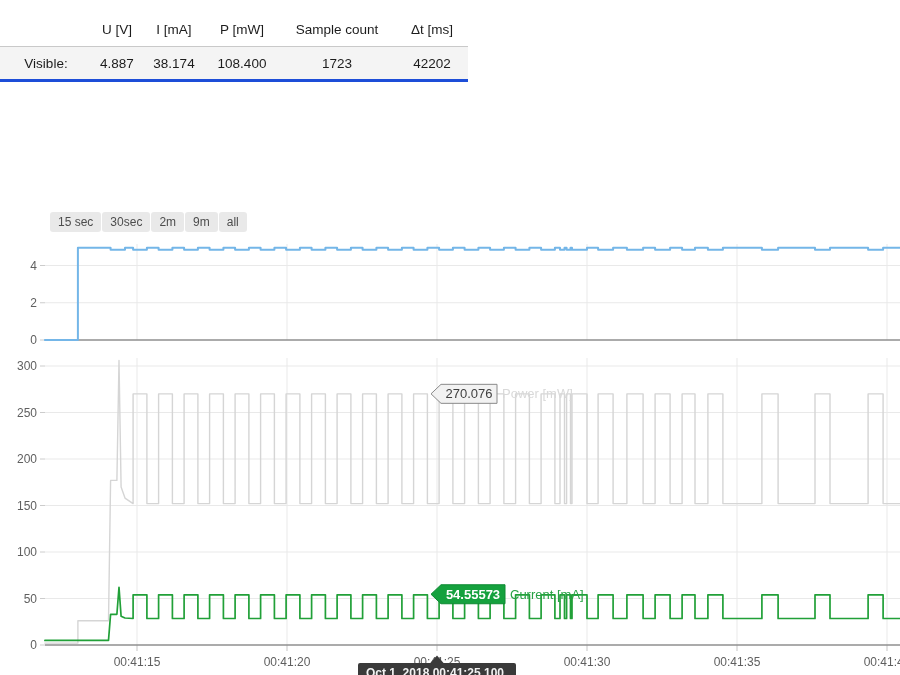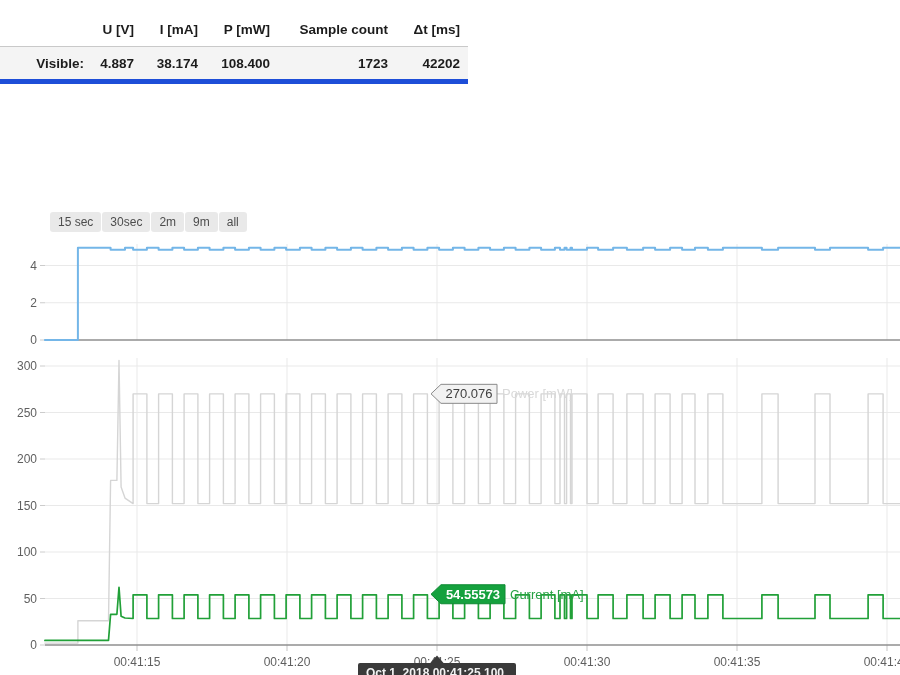--- a/index.html
+++ b/index.html
@@ -6,25 +6,25 @@
   body{
     width:900px;height:675px;position:relative;overflow:hidden;background:#fff;
     font-family:"Liberation Sans",sans-serif;
   }
   
   .stats-table{
     position:absolute;top:13px;left:0;border-collapse:collapse;
     font-size:13.5px;font-weight:bold;color:#1c1c1c;table-layout:fixed;
   }
   .stats-table th,.stats-table td{
-    text-align:right;white-space:nowrap;padding:0 8px;height:32px;font-weight:bold;
+    text-align:center;white-space:nowrap;padding:0 8px;height:32px;font-weight:normal;
   }
   .stats-table thead th{border-bottom:1px solid #c9c9c9;height:33px}
   .stats-table .row-visible td,.stats-table .row-visible th{
-    background:#f4f4f4;border-top:1px solid #ddd;border-bottom:5px solid #1d4ed8;
+    background:#f4f4f4;border-top:1px solid #ddd;border-bottom:3px solid #1d4ed8;
   }
   
   .range-buttons{position:absolute;top:212px;left:50px;display:flex;gap:1px;z-index:2}
   .range-btn{
     background:#e9e9e9;color:#4d4d4d;font-size:12px;line-height:1;
     padding:4px 8px;border:none;border-radius:3px;font-family:"Liberation Sans",sans-serif;
     cursor:pointer;
   }
   
   #charts{position:absolute;left:0;top:0;z-index:1;font-family:"Liberation Sans",sans-serif}

